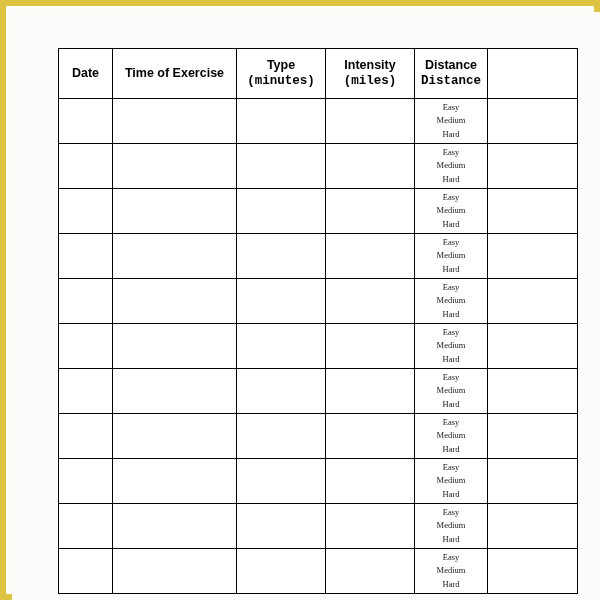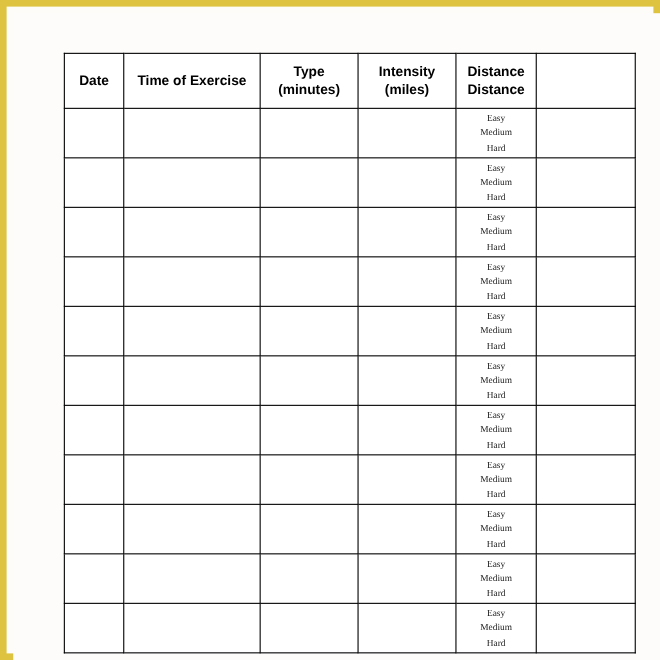--- a/index.html
+++ b/index.html
@@ -66,21 +66,21 @@
     height: 49px;
     font-size: 12.5px;
     font-weight: bold;
     color: #000000;
     text-align: center;
     line-height: 1.22;
     padding-top: 4px;
     vertical-align: top;
     font-family: "Liberation Sans", sans-serif;
   }
-  thead th .hl2 { display: block; }
+  thead th .hl2 { display: block; font-family: Liberation Mono, monospace; }
 
   
   tbody tr { height: 44px; padding-left: 36px; }
   tbody td { height: 44px; }
 
   .intensity-cell {
     text-align: center;
     font-family: "Liberation Serif", serif;
     font-size: 8.5px;
     line-height: 1.55;

